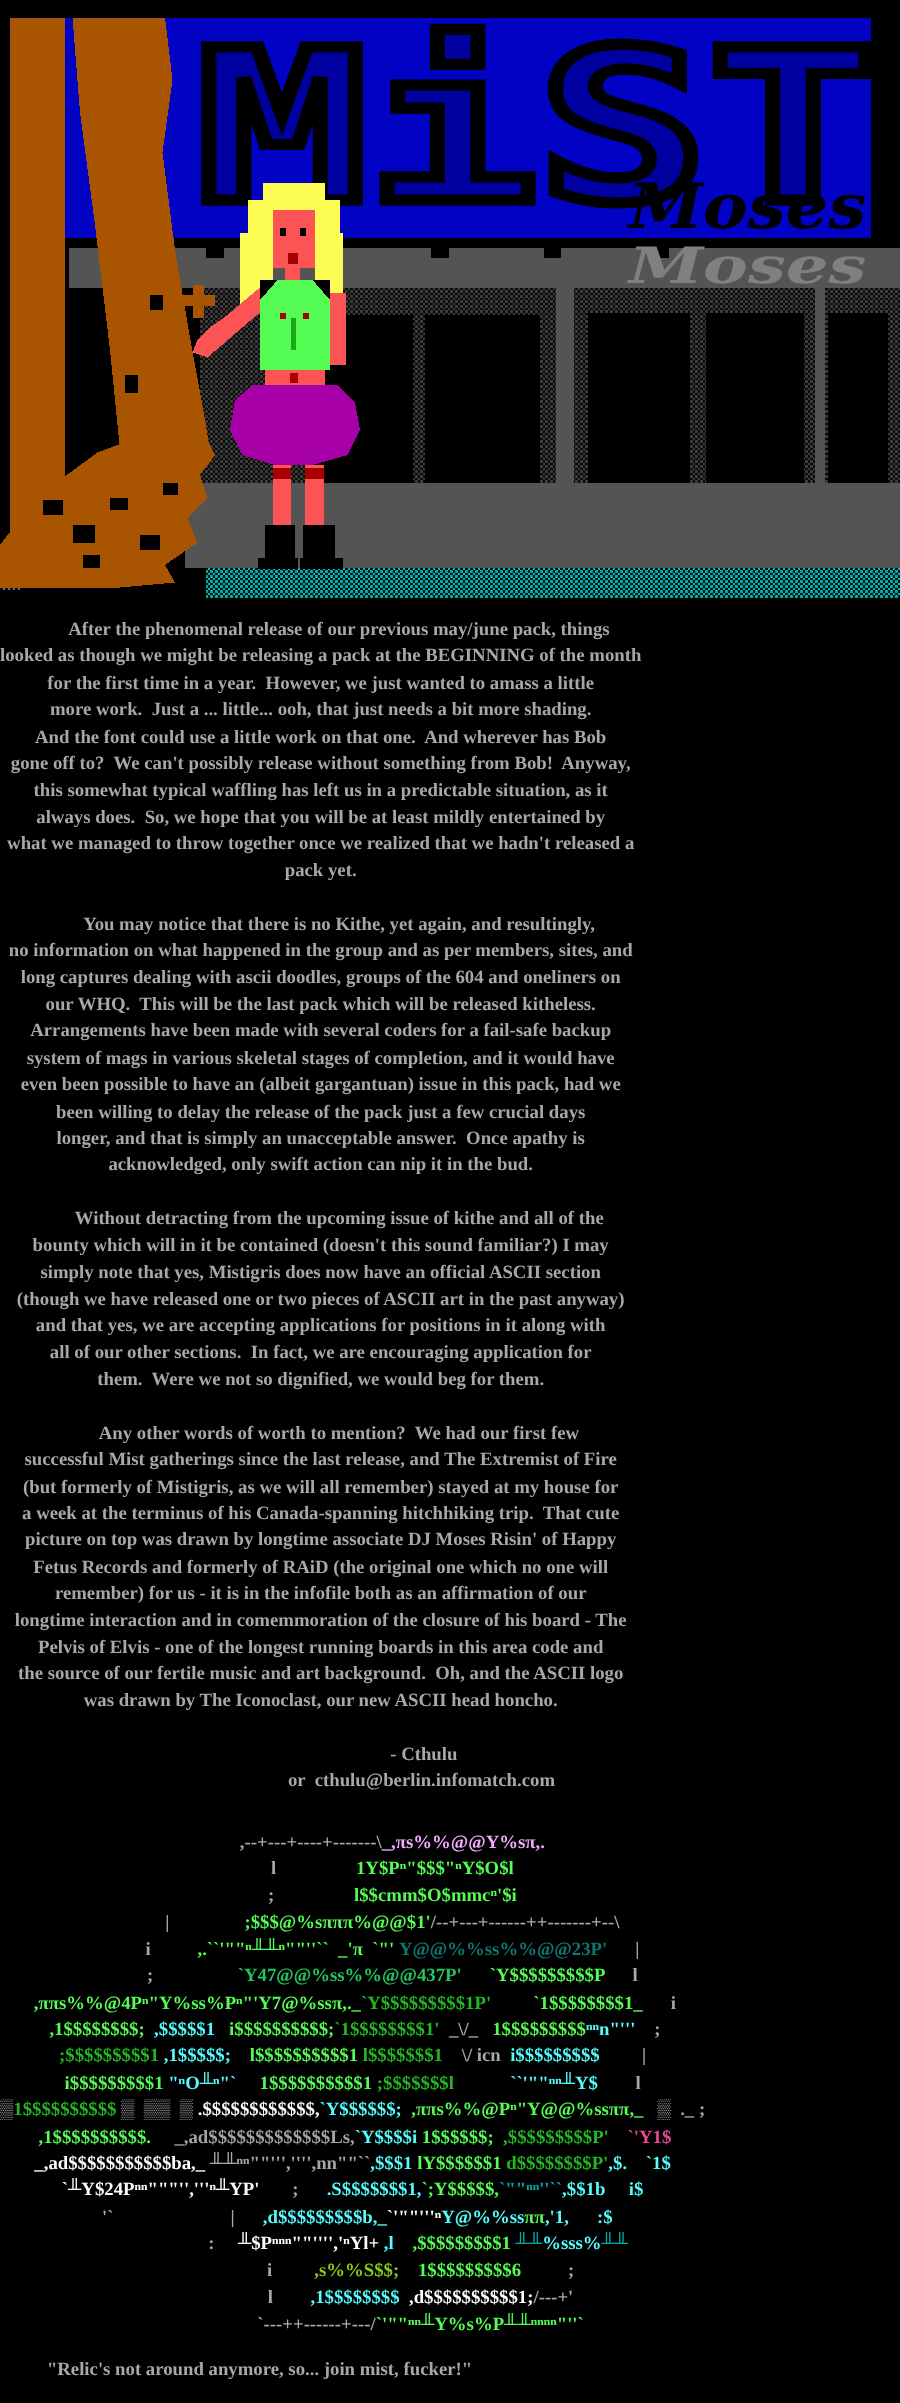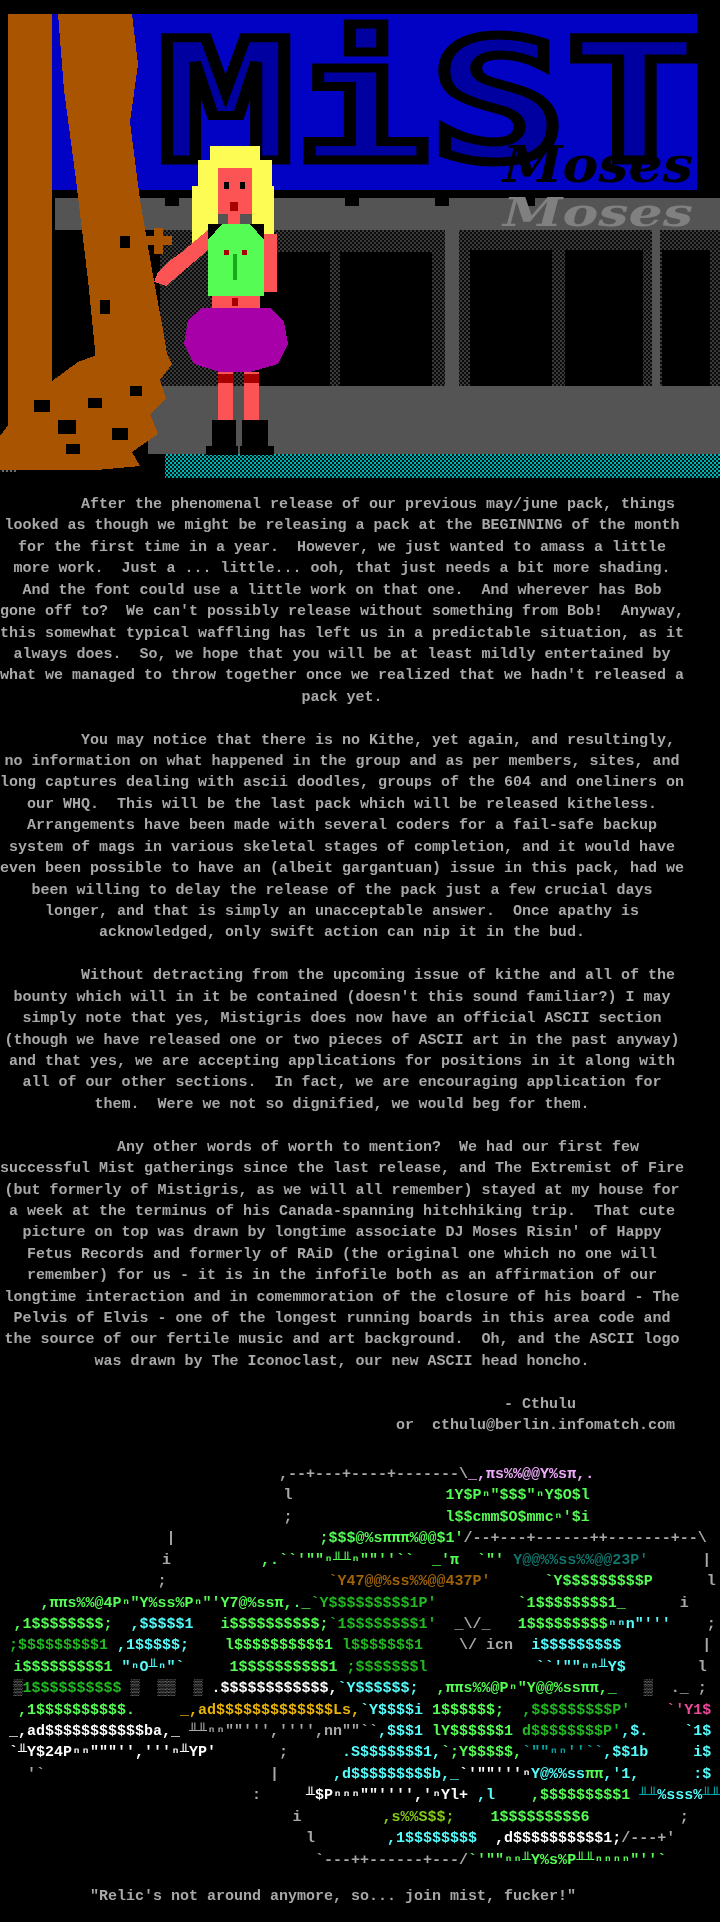--- a/index.html
+++ b/index.html
@@ -1,21 +1,21 @@
 <!DOCTYPE html>
 <html><head>
 <meta charset="utf-8">
 <style>
   html,body{margin:0;padding:0;background:#000;}
   .screen{
     position:relative;width:720px;height:1922px;background:#000;overflow:hidden;
     font-family:"DejaVu Sans Mono",monospace;font-weight:bold;text-align:center;
   }
   pre,.aline{
-    margin:0;white-space:pre;font-family:Liberation Mono, monospace;
+    margin:0;white-space:pre;font-family:Liberation Serif, serif;
     font-size:15px;line-height:21.42px;font-weight:bold;
   }
   #bodytext{position:absolute;left:0;top:494px;color:#a8a8a8;}
   #asciilogo{position:absolute;left:0;top:1464px;}
   #quote{position:absolute;left:0;top:1886px;color:#a8a8a8;}
   .topart{position:absolute;left:0;top:0;}
 </style>
 </head>
 <body>
 
@@ -181,27 +181,27 @@
 
                                             - Cthulu
                                            or  cthulu@berlin.infomatch.com</pre>
 
   <div id="asciilogo">
       <div class="aline"><span style="color: rgb(168, 168, 168);">                 ,--+---+----+-------\</span><span style="color: #f0abfc;">_,πs%%@@Y%sπ,.</span></div>
       <div class="aline"><span style="color: rgb(168, 168, 168);">                 l                 </span><span style="color: rgb(84, 252, 84);">1Y$Pⁿ"$$$"ⁿY$O$l</span></div>
       <div class="aline"><span style="color: rgb(168, 168, 168);">                 ;                 </span><span style="color: rgb(84, 252, 84);">l$$cmm$O$mmcⁿ'$i</span></div>
       <div class="aline"><span style="color: rgb(168, 168, 168);">                 |                </span><span style="color: rgb(84, 252, 84);">;$$$@%sπππ%@@$1'</span><span style="color: rgb(168, 168, 168);">/--+---+------++-------+--\</span></div>
       <div class="aline"><span style="color: rgb(168, 168, 168);">                 i          </span><span style="color: rgb(84, 252, 84);">,.``'""ⁿ╨╨ⁿ""''``</span><span style="color: rgb(84, 252, 84);">  _'π</span><span style="color: rgb(84, 252, 84);">  `"' </span><span style="color: #0f766e;">Y@@%%ss%%@@23P'</span><span style="color: rgb(168, 168, 168);">      |</span></div>
-      <div class="aline"><span style="color: rgb(168, 168, 168);">                 ;                  </span><span style="color: #a16207;">`Y47@@%ss%%@@437P'</span><span style="color: rgb(84, 252, 84);">      `Y$$$$$$$$$P</span><span style="color: rgb(168, 168, 168);">      l</span></div>
+      <div class="aline"><span style="color: rgb(168, 168, 168);">                 ;                  </span><span style="color: #22c55e;">`Y47@@%ss%%@@437P'</span><span style="color: rgb(84, 252, 84);">      `Y$$$$$$$$$P</span><span style="color: rgb(168, 168, 168);">      l</span></div>
       <div class="aline"><span style="color: rgb(84, 252, 84);"> ,ππs%%@4Pⁿ"Y%ss%Pⁿ"'Y7@%ssπ,._</span><span style="color: rgb(34, 184, 34);">`Y$$$$$$$$$1P'</span><span style="color: rgb(84, 252, 84);">         `1$$$$$$$$1_</span><span style="color: rgb(168, 168, 168);">      i</span></div>
       <div class="aline"><span style="color: rgb(84, 252, 84);"> ,1$$$$$$$$;</span><span style="color: rgb(84, 252, 252);">  ,$$$$$1</span><span style="color: rgb(84, 252, 84);">   i$$$$$$$$$$;</span><span style="color: rgb(34, 184, 34);">`1$$$$$$$$1'</span><span style="color: rgb(168, 168, 168);">  _\/_</span><span style="color: rgb(84, 252, 84);">   1$$$$$$$$$</span><span style="color: rgb(84, 252, 252);">ⁿⁿn"'''</span><span style="color: rgb(168, 168, 168);">    ;</span></div>
       <div class="aline"><span style="color: rgb(34, 184, 34);">;$$$$$$$$$1</span><span style="color: rgb(84, 252, 252);"> ,1$$$$$;</span><span style="color: rgb(84, 252, 84);">    l$$$$$$$$$$1</span><span style="color: rgb(34, 184, 34);"> l$$$$$$$1</span><span style="color: rgb(168, 168, 168);">    \/ icn</span><span style="color: rgb(84, 252, 252);">  i$$$$$$$$$</span><span style="color: rgb(168, 168, 168);">         |</span></div>
       <div class="aline"><span style="color: rgb(84, 252, 84);">i$$$$$$$$$1</span><span style="color: rgb(84, 252, 252);"> "ⁿO╨ⁿ"`</span><span style="color: rgb(84, 252, 84);">     1$$$$$$$$$$1</span><span style="color: rgb(34, 184, 34);"> ;$$$$$$$l</span><span style="color: rgb(84, 252, 252);">            ``'""ⁿⁿ╨Y$</span><span style="color: rgb(168, 168, 168);">        l</span></div>
       <div class="aline"><span style="color: rgb(168, 168, 168);">▒</span><span style="color: rgb(34, 184, 34);">1$$$$$$$$$$</span><span style="color: rgb(168, 168, 168);"> ▒  ▒▒  ▒ </span><span style="color: rgb(252, 252, 252);">.$$$$$$$$$$$$,</span><span style="color: rgb(84, 252, 252);">`Y$$$$$$;</span><span style="color: rgb(84, 252, 84);">  ,ππs%%@Pⁿ"Y@@%ssππ,_</span><span style="color: rgb(168, 168, 168);">   ▒  ._ ;</span></div>
-      <div class="aline"><span style="color: rgb(84, 252, 84);"> ,1$$$$$$$$$$.</span><span style="color: #eab308;">     _,ad$$$$$$$$$$$$$Ls,</span><span style="color: rgb(84, 252, 252);">`Y$$$$i</span><span style="color: rgb(84, 252, 84);"> 1$$$$$$;</span><span style="color: rgb(34, 184, 34);">  ,$$$$$$$$$P'</span><span style="color: #ec4899;">    `'Y1$</span></div>
+      <div class="aline"><span style="color: rgb(84, 252, 84);"> ,1$$$$$$$$$$.</span><span style="color: #a3a3a3;">     _,ad$$$$$$$$$$$$$Ls,</span><span style="color: rgb(84, 252, 252);">`Y$$$$i</span><span style="color: rgb(84, 252, 84);"> 1$$$$$$;</span><span style="color: rgb(34, 184, 34);">  ,$$$$$$$$$P'</span><span style="color: #ec4899;">    `'Y1$</span></div>
       <div class="aline"><span style="color: rgb(252, 252, 252);">_,ad$$$$$$$$$$$ba,_ </span><span style="color: rgb(168, 168, 168);">╨╨ⁿⁿ""''','''',nn""``</span><span style="color: rgb(84, 252, 252);">,$$$1</span><span style="color: rgb(84, 252, 84);"> lY$$$$$$1</span><span style="color: rgb(34, 184, 34);"> d$$$$$$$$P'</span><span style="color: rgb(84, 252, 252);">,$.</span><span style="color: rgb(168, 168, 168);">    </span><span style="color: rgb(84, 252, 252);">`1$</span></div>
       <div class="aline"><span style="color: rgb(252, 252, 252);">`╨Y$24Pⁿⁿ"""'','''ⁿ╨YP'</span><span style="color: rgb(168, 168, 168);">       ;      </span><span style="color: rgb(84, 252, 252);">.S$$$$$$$1,</span><span style="color: rgb(84, 252, 84);">`;Y$$$$$,</span><span style="color: rgb(0, 168, 168);">`""ⁿⁿ''``</span><span style="color: rgb(84, 252, 252);">,$$1b</span><span style="color: rgb(168, 168, 168);">     </span><span style="color: rgb(84, 252, 252);">i$</span></div>
       <div class="aline"><span style="color: rgb(168, 168, 168);">  '`                         |      </span><span style="color: rgb(84, 252, 252);">,d$$$$$$$$$b,_</span><span style="color: rgb(252, 252, 252);">`'""'''ⁿ</span><span style="color: rgb(84, 252, 252);">Y@%%ss</span><span style="color: rgb(84, 252, 84);">ππ</span><span style="color: rgb(84, 252, 252);">,'1,</span><span style="color: rgb(168, 168, 168);">      </span><span style="color: rgb(84, 252, 252);">:$</span></div>
       <div class="aline"><span style="color: rgb(168, 168, 168);">                            :     </span><span style="color: rgb(252, 252, 252);">╨$Pⁿⁿⁿ""'''','ⁿYl+ </span><span style="color: rgb(84, 252, 252);">,l</span><span style="color: rgb(84, 252, 84);">    ,$$$$$$$$$1 </span><span style="color: rgb(0, 168, 168);">╨╨</span><span style="color: rgb(84, 252, 252);">%sss%</span><span style="color: rgb(0, 168, 168);">╨╨</span></div>
       <div class="aline"><span style="color: rgb(168, 168, 168);">                             i         </span><span style="color: #84cc16;">,s%%S$$;</span><span style="color: rgb(84, 252, 84);">    1$$$$$$$$$6</span><span style="color: rgb(168, 168, 168);">          ;</span></div>
       <div class="aline"><span style="color: rgb(168, 168, 168);">                             l        </span><span style="color: rgb(84, 252, 252);">,1$$$$$$$$</span><span style="color: #ffffff;">  ,d$$$$$$$$$$1;</span><span style="color: rgb(168, 168, 168);">/---+'</span></div>
       <div class="aline"><span style="color: rgb(168, 168, 168);">                             `---++------+---/</span><span style="color: rgb(84, 252, 84);">`'""ⁿⁿ╨Y%s%P╨╨ⁿⁿⁿⁿ"''`</span></div>
     </div>
 
   <pre id="quote">          "Relic's not around anymore, so... join mist, fucker!"</pre>

